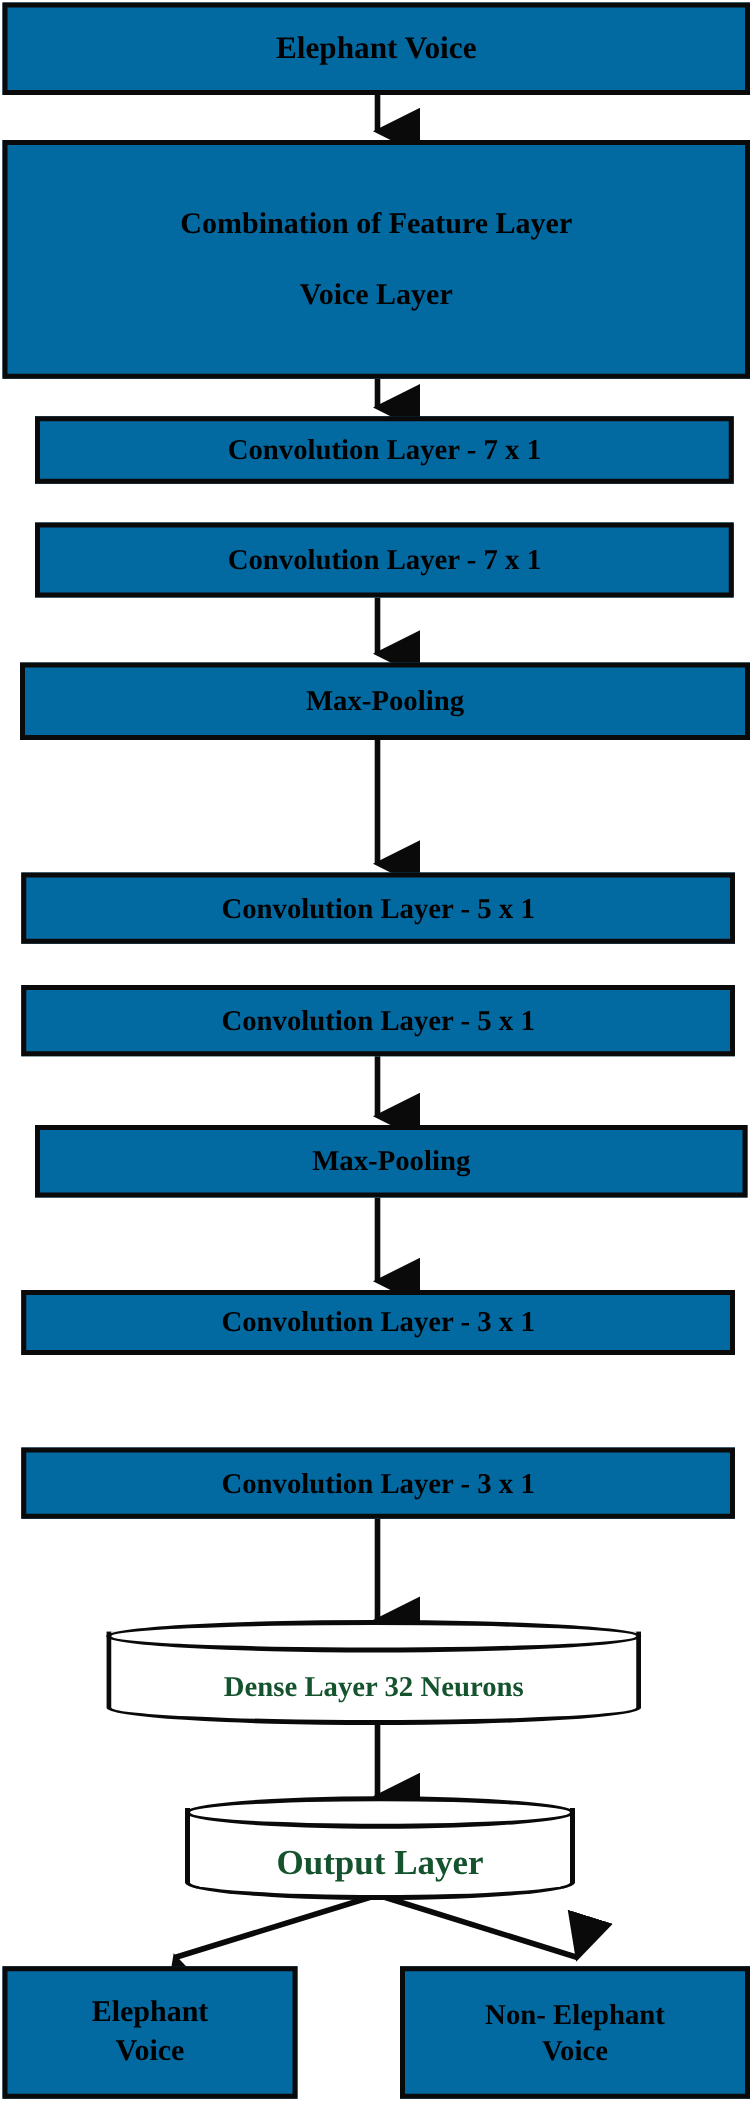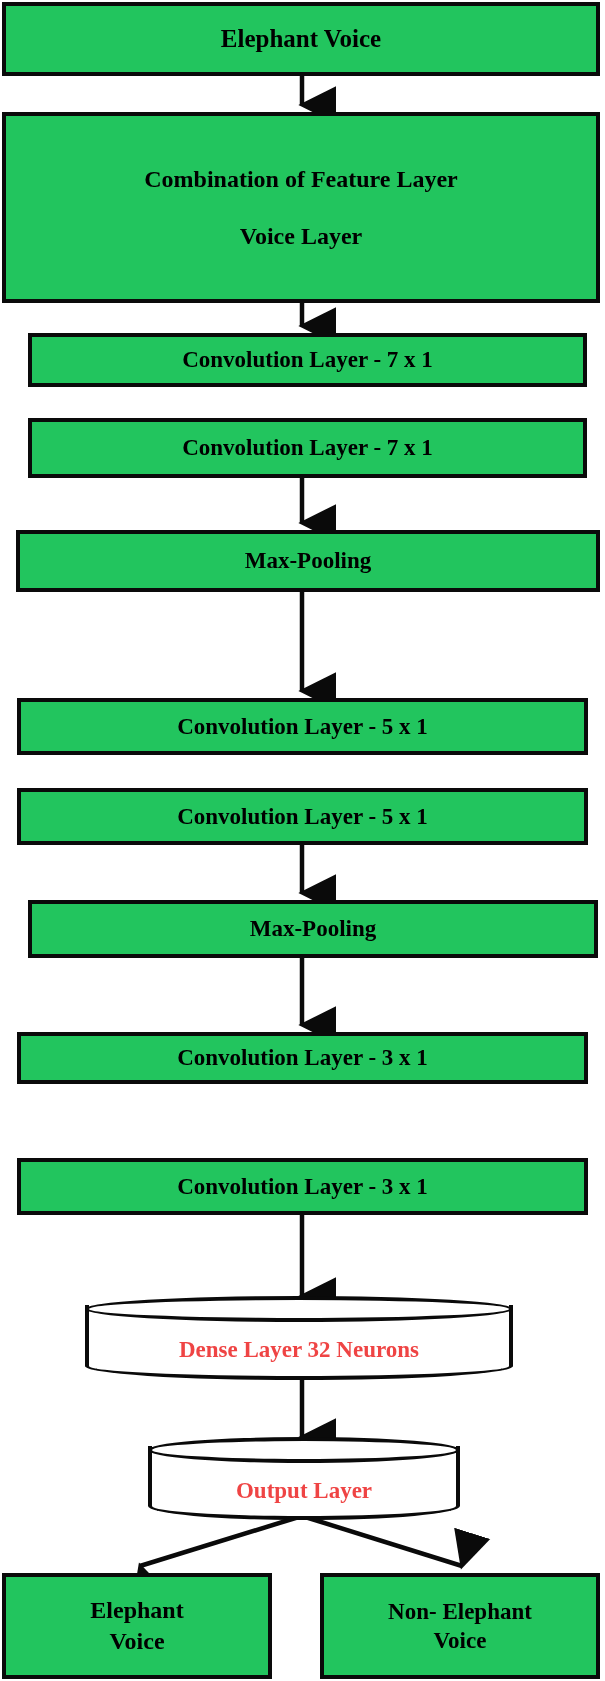--- a/index.html
+++ b/index.html
@@ -13,21 +13,21 @@
   #canvas {
     position: relative;
     width: 605px;
     height: 1681px;
     background: #ffffff;
     overflow: hidden;
   }
   .node {
     position: absolute;
     box-sizing: border-box;
-    background: #22c55e;
+    background: #0369a1;
     display: flex;
     flex-direction: column;
     align-items: center;
     justify-content: center;
     text-align: center;
     color: #000000;
     font-weight: bold;
     line-height: 1.28;
   }
   .rect {
@@ -66,21 +66,21 @@
   }
   .cyl .cyl-text {
     position: absolute;
     left: 0;
     right: 0;
     top: 24px;
     bottom: 0;
     display: flex;
     align-items: center;
     justify-content: center;
-    color: #ef4444;
+    color: #14532d;
     font-weight: bold;
     white-space: nowrap;
   }
   .diag-svg {
     position: absolute;
     left: 0;
     top: 0;
     width: 605px;
     height: 1681px;
     pointer-events: none;
@@ -164,26 +164,26 @@
     <div class="body"></div>
     <div class="top-ellipse"></div>
     <div class="cyl-text" style="font-size:23px;">
       <span class="label">Dense Layer 32 Neurons</span>
     </div>
   </div>
 
   <div class="cyl" style="left:148px; top:1437px; width:312px; height:83px;">
     <div class="body"></div>
     <div class="top-ellipse"></div>
-    <div class="cyl-text" style="font-size:23px;">
+    <div class="cyl-text" style="font-size:28px;">
       <span class="label">Output Layer</span>
     </div>
   </div>
 
-  <div class="node rect" style="left:2px; top:1573px; width:270px; height:106px; font-size:24px;">
+  <div class="node rect" style="left:2px; top:1573px; width:236px; height:106px; font-size:24px;">
     <span class="label">Elephant</span>
     <span class="label">Voice</span>
   </div>
 
   <div class="node rect" style="left:320px; top:1573px; width:280px; height:106px; font-size:23px;">
     <span class="label">Non- Elephant</span>
     <span class="label">Voice</span>
   </div>
 
 </div>

